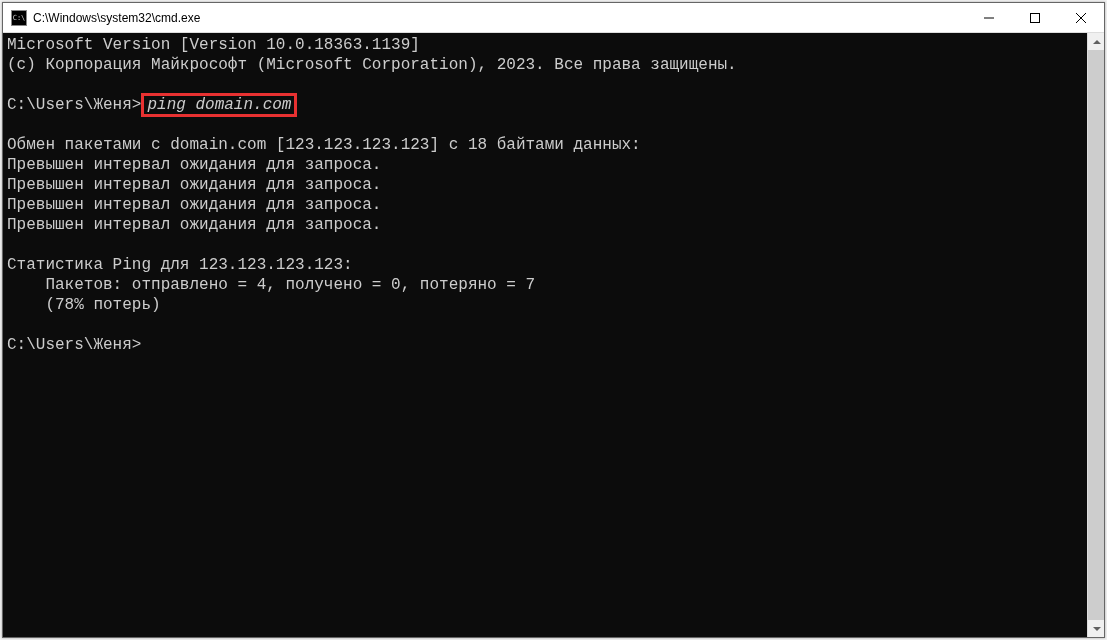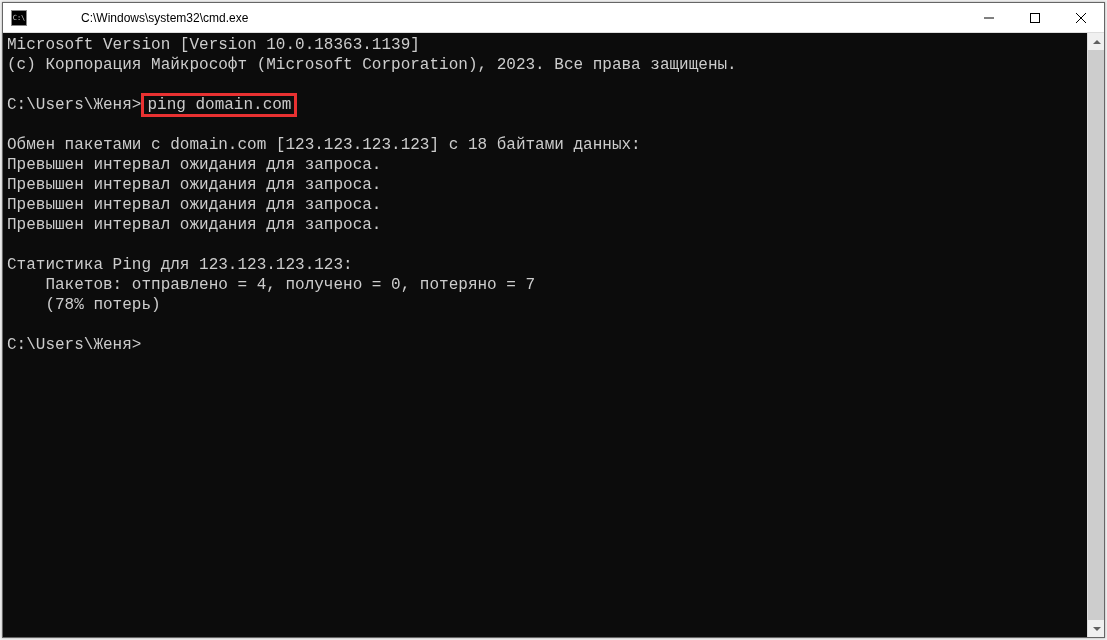--- a/index.html
+++ b/index.html
@@ -38,21 +38,20 @@
       align-items: center;
       justify-content: center;
       font-size: 7px;
       color: #ccc;
       font-family: monospace;
     }
     .titlebar-text {
       font-size: 12px;
       color: #000;
       flex: 1;
-      margin-left: 48px;
     }
     .titlebar-controls {
       display: flex;
     }
     .ctrl-btn {
       width: 46px;
       height: 30px;
       display: flex;
       align-items: center;
       justify-content: center;
@@ -75,20 +74,21 @@
       font-family: Consolas, 'Courier New', monospace;
       font-size: 16px;
       line-height: 20px;
       padding: 2px 4px;
       white-space: pre;
       overflow: hidden;
     }
     .hl {
       border: 3px solid #e83131;
       padding: 0 3px;
+      font-style: italic;
     }
     .scrollbar {
       width: 17px;
       background: #f0f0f0;
       position: relative;
       border-left: 1px solid #ddd;
     }
     .scroll-arrow {
       width: 17px;
       height: 17px;

